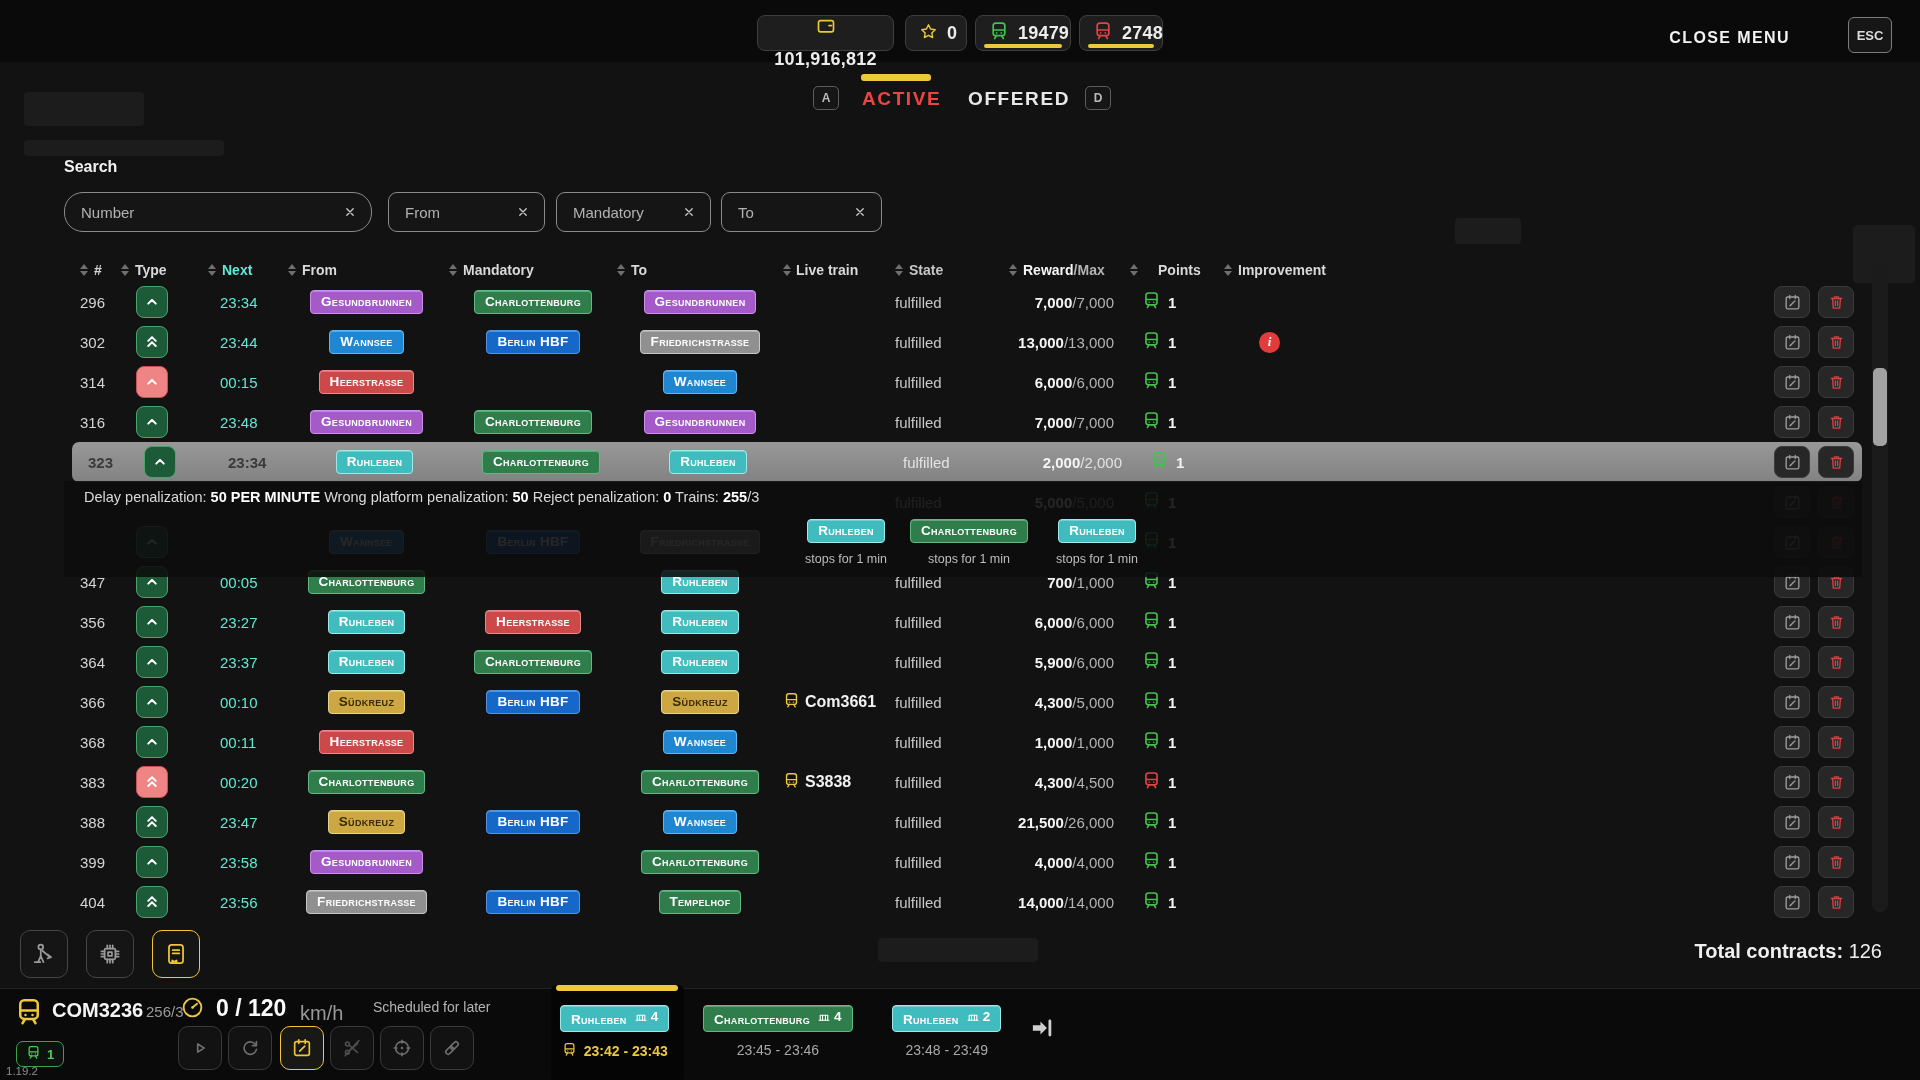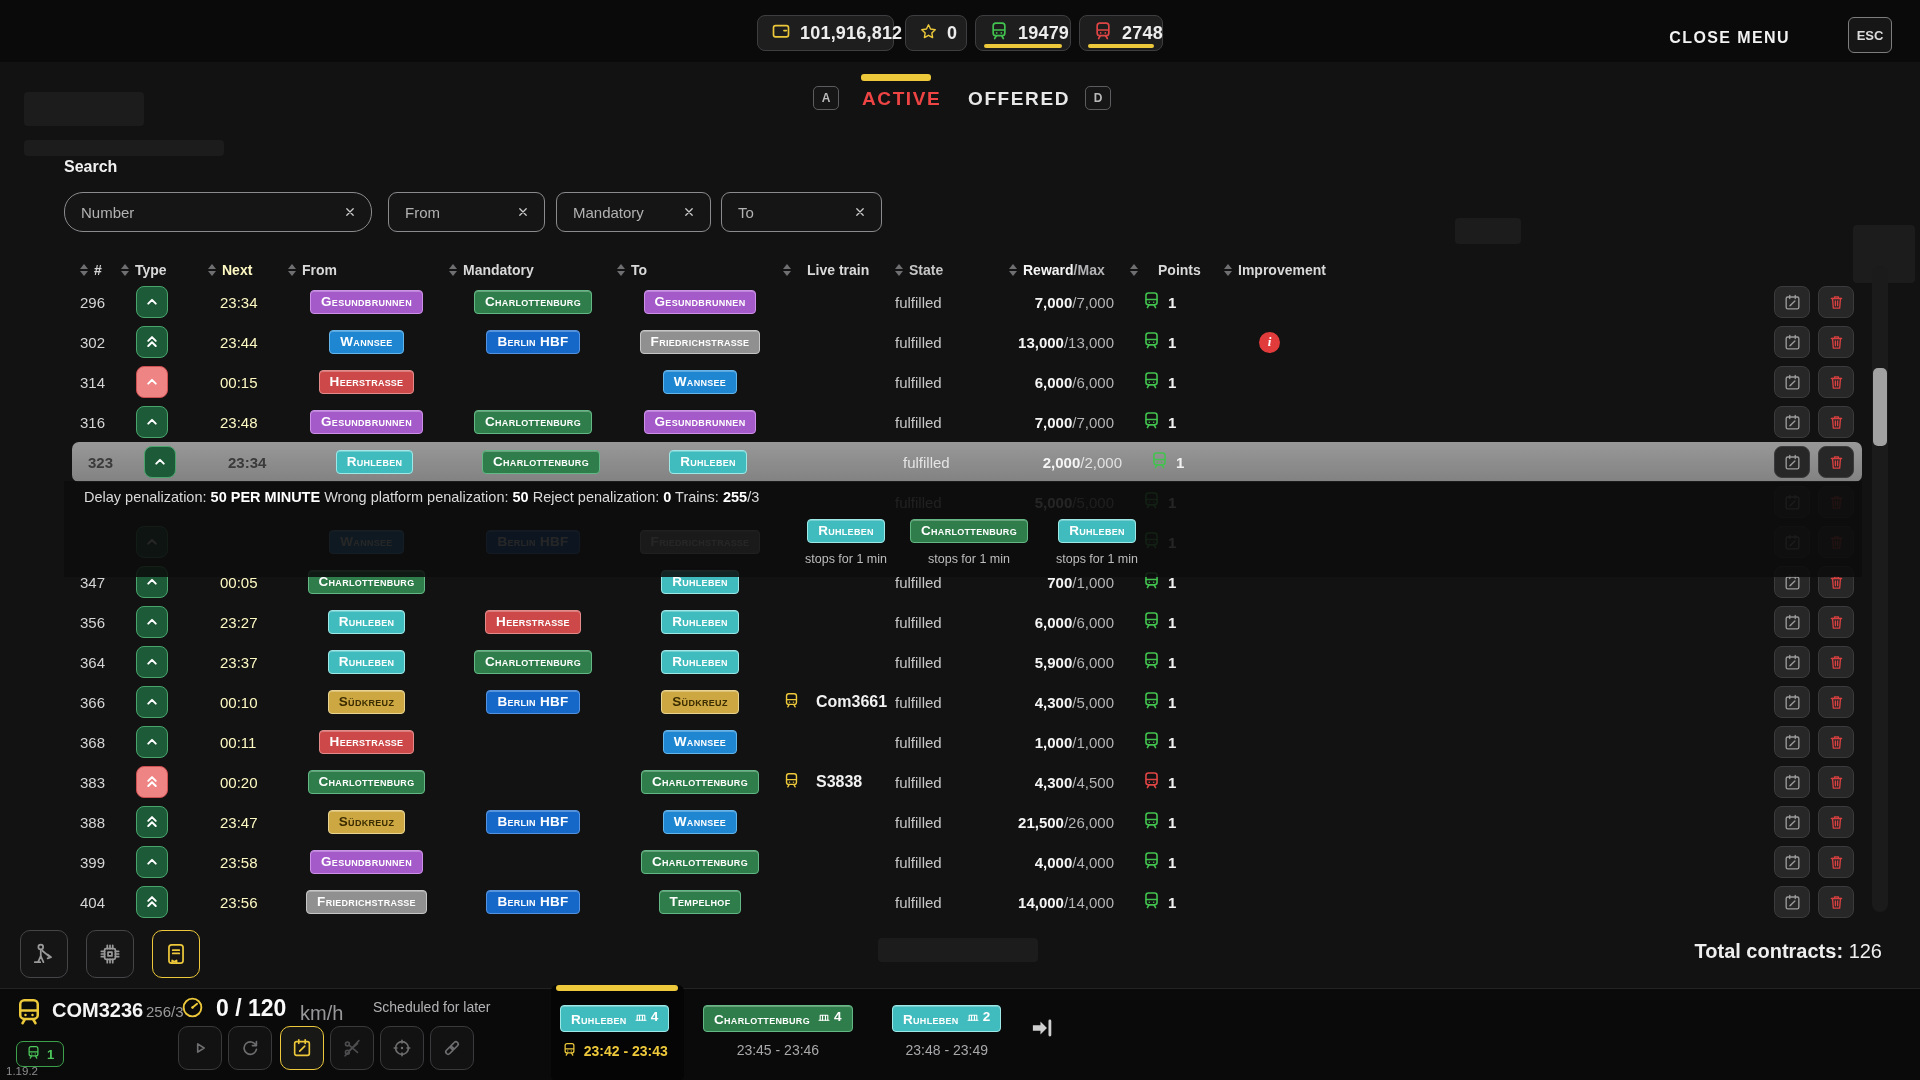--- a/index.html
+++ b/index.html
@@ -38,25 +38,25 @@
   .sort i{display:block;width:0;height:0;border-left:4px solid transparent;border-right:4px solid transparent;}
   .sort .up{border-bottom:5px solid #6f6f71;}
   .sort .dn{border-top:5px solid #6f6f71;}
   #rows{position:absolute;left:0;top:24px;width:1798px;}
   .row{display:flex;align-items:center;height:40px;box-sizing:border-box;}
   .row.sel{background:linear-gradient(#989898,#828282);border-radius:7px;margin-left:8px;}
   .cell{display:flex;align-items:center;box-sizing:border-box;font-size:15px;}
   .c-num{width:55px;padding-left:16px;color:#d4d4d4;}
   .sel .c-num,.sel .c-next{color:#3a3a3a;font-weight:600;}
   .c-type{width:65px;justify-content:center;}
-  .c-next{width:100px;padding-left:36px;color:#fef9c3;}
+  .c-next{width:100px;padding-left:36px;color:#5eead4;}
   .c-from{width:165px;justify-content:center;}
   .c-mand{width:168px;justify-content:center;}
   .c-to{width:166px;justify-content:center;}
-  .c-live{width:112px;gap:16px;font-weight:700;font-size:16px;color:#f1f1f1;}
+  .c-live{width:112px;gap:5px;font-weight:700;font-size:16px;color:#f1f1f1;}
   .c-state{width:114px;color:#c7c7c7;}
   .sel .c-state{color:#e4e4e4;}
   .c-reward{width:115px;justify-content:flex-end;padding-right:10px;}
   .c-reward b{color:#f5f5f5;font-weight:700;}
   .c-reward span{color:#b4b4b6;}
   .sel .c-reward span{color:#e2e2e2;}
   .c-points{width:100px;padding-left:18px;gap:7px;font-weight:700;color:#f2f2f2;}
   .c-imp{width:140px;padding-left:35px;text-align:right;}
   .c-actions{margin-left:auto;width:80px;gap:8px;margin-right:8px;}
   .typebadge{width:30px;height:30px;border-radius:8px;border:1.6px solid;display:flex;align-items:center;justify-content:center;}
@@ -112,21 +112,21 @@
 
 <div id="app">
 
   <div class="bgghost" style="left:24px;top:92px;width:120px;height:34px;"></div>
   <div class="bgghost" style="left:24px;top:140px;width:200px;height:16px;"></div>
   <div class="bgghost" style="left:1853px;top:225px;width:62px;height:58px;"></div>
   <div class="bgghost" style="left:1455px;top:218px;width:66px;height:26px;"></div>
   <div class="bgghost" style="left:878px;top:938px;width:160px;height:24px;"></div>
 
   <div id="topbar">
-    <div class="pill" style="left:757px;width:137px;">
+    <div class="pill" style="left:757px;width:137px;flex-direction:column;">
       <span class="ic-wallet"><svg width="20" height="20" viewBox="0 0 24 24" fill="none" stroke="#ecc83a" stroke-width="2" stroke-linecap="round" stroke-linejoin="round">
             <rect x="3" y="5.5" width="18" height="13.5" rx="2.5"></rect>
             <path d="M15.5 11.5 h3"></path>
           </svg></span>
       <span class="val">101,916,812</span>
     </div>
     <div class="pill" style="left:905px;width:62px;">
       <span class="ic-star"><svg width="19" height="19" viewBox="0 0 24 24" fill="none" stroke="#ecc83a" stroke-width="1.8" stroke-linecap="round" stroke-linejoin="round">
             <path d="M12 3.5 l2.6 5.4 5.9 .8 -4.3 4.1 1 5.8 -5.2 -2.8 -5.2 2.8 1 -5.8 -4.3 -4.1 5.9 -.8 z"></path>
           </svg></span>

